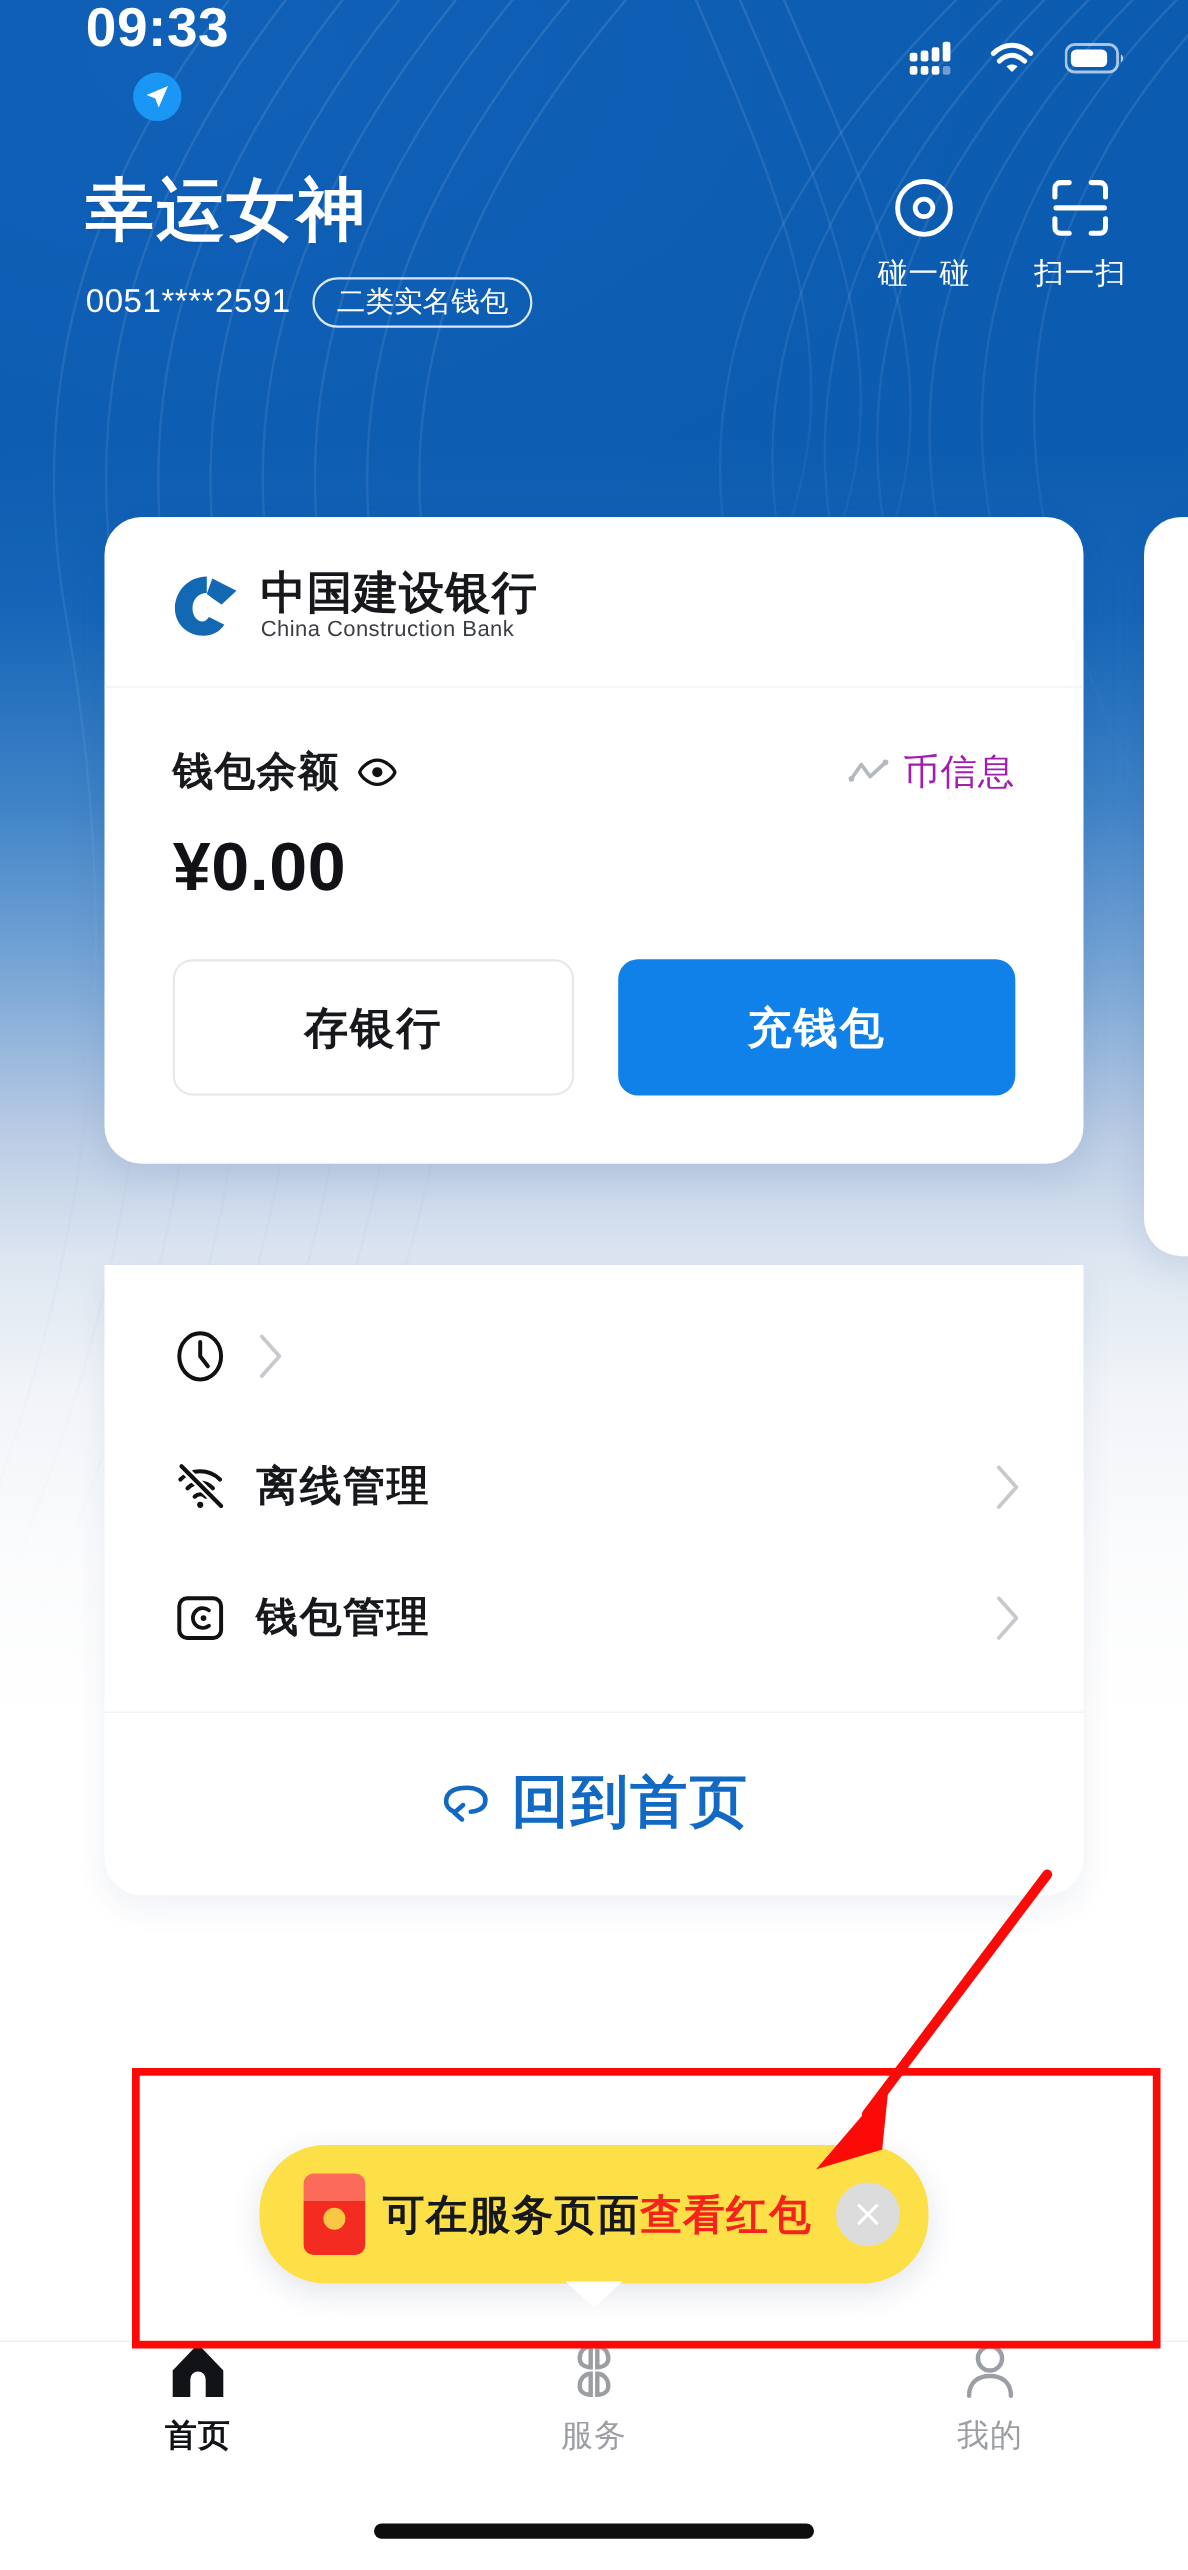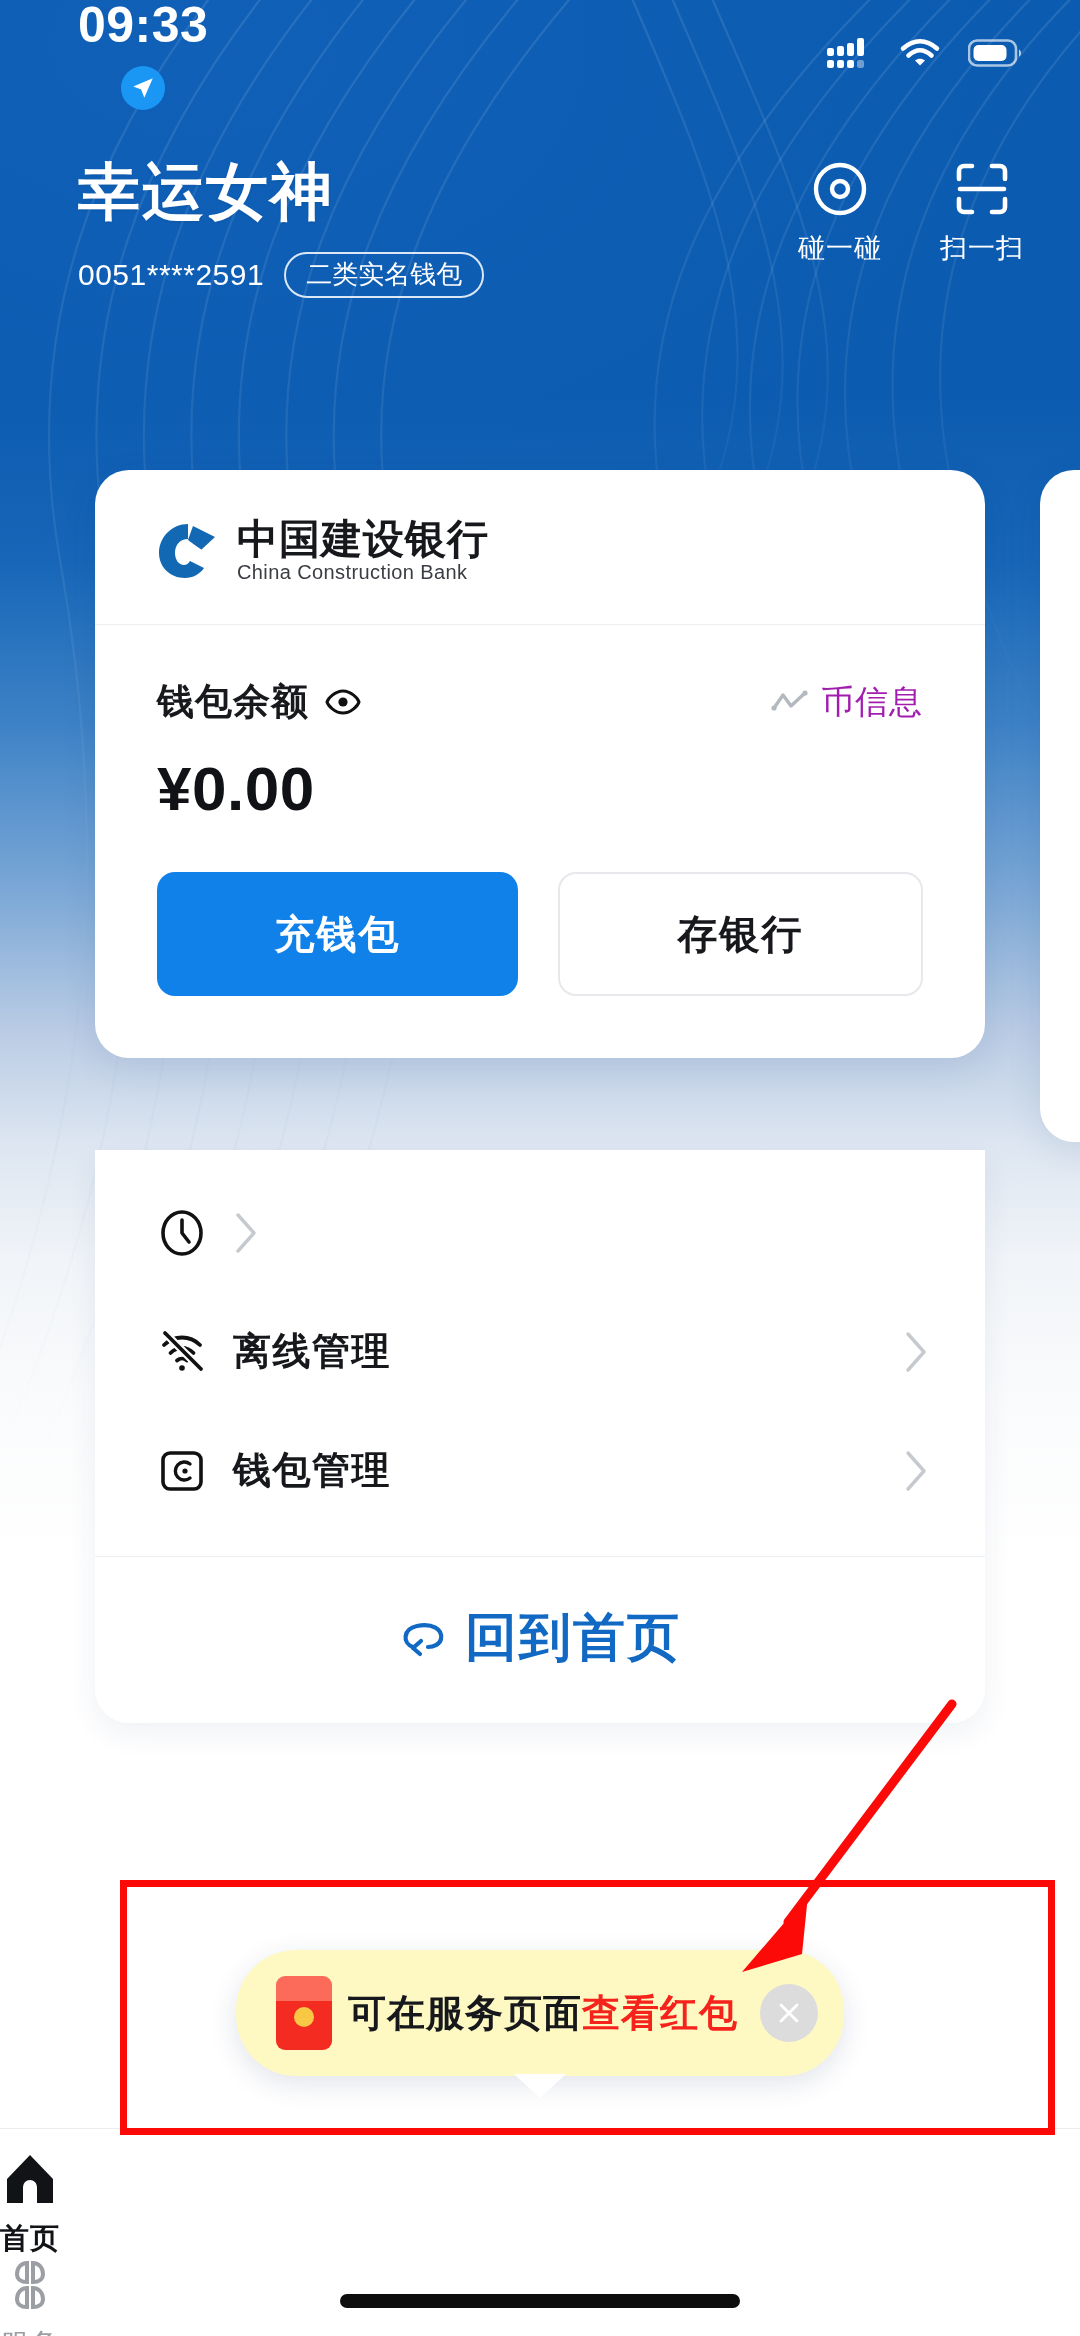--- a/index.html
+++ b/index.html
@@ -127,21 +127,21 @@
   .menu-foot-sep { height:1px; background:#eceef1; margin:26px 0 0 0; }
   .home-link {
     display:flex; align-items:center; justify-content:center; gap:18px;
     padding:46px 0 50px; cursor:pointer;
   }
   .home-link-label { font-size:52px; font-weight:700; color:#1169c4; letter-spacing:2px; }
 
   
   .toast-wrap { position:absolute; top:1950px; left:0; right:0; z-index:6; display:flex; justify-content:center; }
   .toast {
-    position:relative; background:#fef9c3; border-radius:60px;
+    position:relative; background:#fde047; border-radius:60px;
     box-shadow:0 8px 28px rgba(30,50,90,.13);
     display:flex; align-items:center; gap:16px;
     padding:26px 26px 26px 40px;
   }
   .toast::after {
     content:""; position:absolute; bottom:-22px; left:50%; transform:translateX(-50%);
     width:0; height:0;
     border-left:26px solid transparent; border-right:26px solid transparent;
     border-top:24px solid #fff;
   }
@@ -167,21 +167,21 @@
   .anno-box {
     position:absolute; left:120px; top:1880px; width:935px; height:255px;
     border:7px solid #fb0a07; z-index:9; pointer-events:none;
   }
   .anno-arrow { position:absolute; left:680px; top:1690px; z-index:10; pointer-events:none; }
 
   
   .tabbar {
     position:absolute; left:0; right:0; bottom:0; height:208px;
     background:#fff; border-top:1px solid #ececec; z-index:7;
-    display:flex; align-items:flex-start; padding-top:24px;flex-direction:column;
+    display:flex; align-items:flex-start; 
   }
   .tab { flex:1; display:flex; flex-direction:column; align-items:center; gap:14px; cursor:pointer; }
   .tab-label { font-size:29px; letter-spacing:1px; }
   .tab.active .tab-label { color:#111316; font-weight:700; }
   .tab .tab-label { color:#9b9ea3; font-weight:400; }
   .home-ind {
     position:absolute; bottom:28px; left:50%; transform:translateX(-50%);
     width:400px; height:14px; border-radius:7px; background:#0d0d0d;
   }
 </style>
@@ -325,22 +325,22 @@
         <circle cx="3" cy="19" r="2.6" fill="#b4b8bf"></circle>
         <circle cx="34" cy="4" r="2.6" fill="#b4b8bf"></circle>
       </svg>
       <span class="bal-right-label">币信息</span>
     </div>
   </div>
 
   <div class="bal-amount">¥0.00</div>
 
   <div class="btn-row">
+    <div class="btn btn-outline">存银行</div>
     <div class="btn btn-primary">充钱包</div>
-    <div class="btn btn-outline">存银行</div>
   </div>
 </div>
 
 <div class="menu">
 
   <div class="menu-item">
     <svg width="50" height="50" viewBox="0 0 50 50">
       <ellipse cx="25" cy="25" rx="19" ry="21" fill="none" stroke="#111" stroke-width="3.6"></ellipse>
       <path d="M25 12v13l7 9" fill="none" stroke="#111" stroke-width="3.6" stroke-linecap="round" stroke-linejoin="round"></path>
     </svg>

